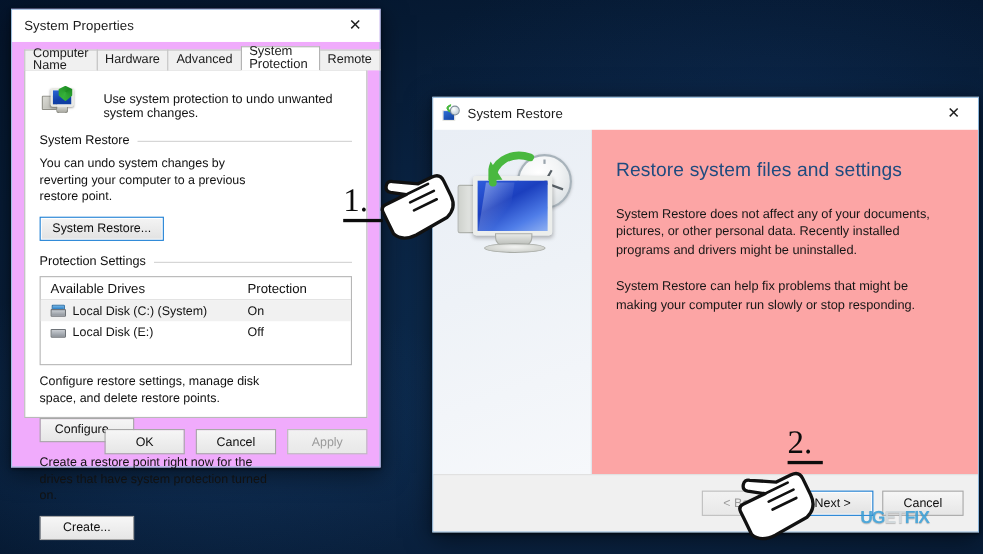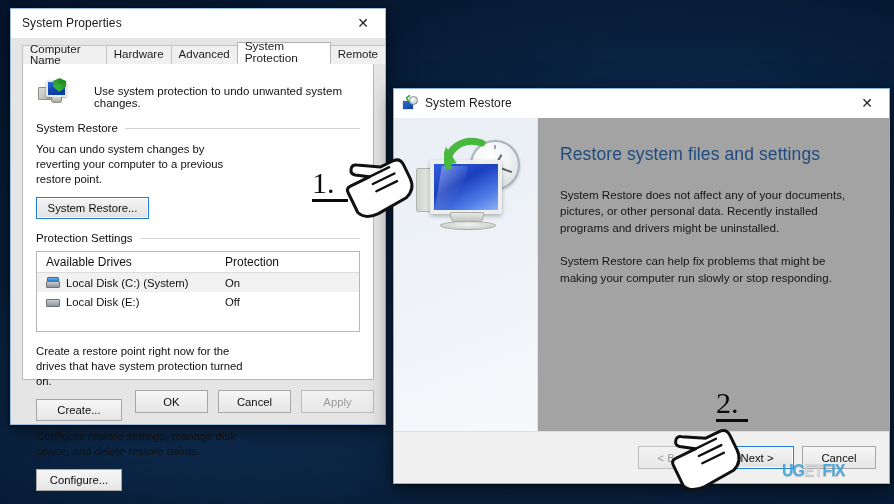--- a/index.html
+++ b/index.html
@@ -42,22 +42,22 @@
   .close-btn {
     position: absolute; right: 0; top: 0;
     width: 44px; height: 28px;
     display: flex; align-items: center; justify-content: center;
     font-size: 14px; color: #222; font-family: "DejaVu Sans", sans-serif;
     line-height: 1;
   }
 
   
   #sysprops {
-    left: 10px; top: 8px; width: 376px; height: 417px;
-    background: #e5e5e5;
+    left: 10px; top: 8px; width: 336px; height: 417px;
+    background: #f0abfc;
     border: 1px solid #9cbfdd;
   }
   #sysprops .titlebar { padding-left: 11px; }
 
   .tabstrip {
     display: flex; align-items: flex-end;
     height: 22px;
     margin: 4px 0 0 11px;
     position: relative; z-index: 3;
   }
@@ -214,21 +214,21 @@
     border-radius: 50%; transform: rotate(-35deg);
   }
 
   .sr-body { position: absolute; left:0; right:0; top:29px; bottom:52px; display: flex; background:#fff; }
   .sr-left {
     width: 144px;
     background: linear-gradient(160deg,#e9eef5 0%,#eef2f7 45%,#f6f8fb 100%);
     border-right: 1px solid #dde4ec;
     position: relative;
   }
-  .sr-right { flex: 1; background: #a3a3a3; padding: 26px 22px 0 22px; }
+  .sr-right { flex: 1; background: #fca5a5; padding: 26px 22px 0 22px; }
 
   .sr-heading {
     font-size: 17.5px; color: #1f4b7f; font-weight: 400;
     letter-spacing: .1px; margin-bottom: 22px;
   }
   .sr-para {
     font-size: 11.6px; color: #151515; line-height: 1.42;
     margin-bottom: 17px; max-width: 300px;
   }
 
@@ -385,28 +385,28 @@
           <span class="c1">
             <span class="drive-ico off">
                 <span class="body"></span>
               </span>
             <span>Local Disk (E:)</span>
           </span>
           <span class="c2">Off</span>
         </div>
       </div>
 
+      <div class="two-col">
+        <span class="desc">Configure restore settings, manage disk space, and delete restore points.</span>
+        <span class="btn">Configure...</span>
+      </div>
+
       <div class="two-col divider-btm">
         <span class="desc">Create a restore point right now for the drives that have system protection turned on.</span>
         <span class="btn">Create...</span>
-      </div>
-
-      <div class="two-col">
-        <span class="desc">Configure restore settings, manage disk space, and delete restore points.</span>
-        <span class="btn">Configure...</span>
       </div>
     </div>
   </div>
 
   <div class="dlg-buttons">
     <span class="btn">OK</span>
     <span class="btn">Cancel</span>
     <span class="btn disabled">Apply</span>
   </div>
 </div>

